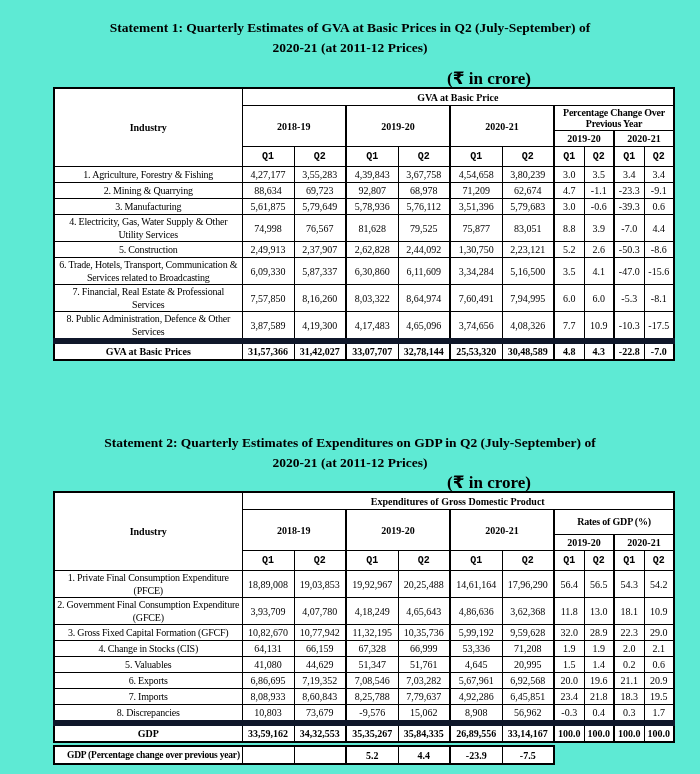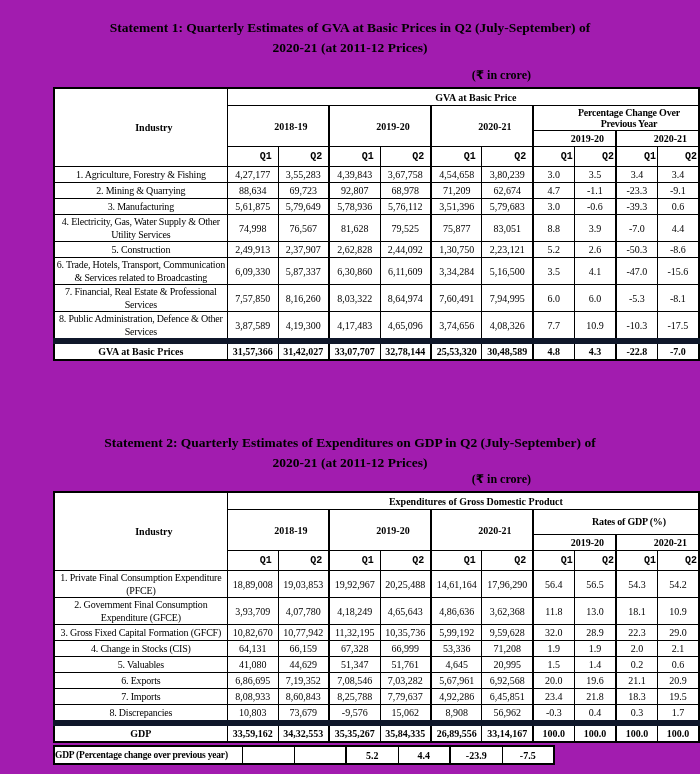--- a/index.html
+++ b/index.html
@@ -1,59 +1,59 @@
 <!DOCTYPE html>
 <html><head>
 <meta charset="utf-8">
 <style>
   html,body { margin:0; padding:0; background:#e8e8e8; }
   .page {
     position:relative; width:700px; height:774px; margin:0 auto;
-    background:#a21caf; color:#000;
+    background:#5eead4; color:#000;
     font-family:"Liberation Serif","DejaVu Serif",serif;
     overflow:hidden;
   }
   .stmt-title {
     position:absolute; left:0; width:100%;
     text-align:center; font-weight:bold; font-size:13.5px; line-height:20px;
   }
   .unit {
     position:absolute; left:0; width:531px; text-align:right;
-    font-weight:bold; font-size:12px;
+    font-weight:bold; font-size:17px;
     font-family:"Liberation Serif","DejaVu Sans",serif;
   }
   .tbl-wrap { position:absolute; left:53px; }
 
   table.stmt { border-collapse:collapse; table-layout:fixed; border:2px solid #000; background:#fff; }
   table.stmt th, table.stmt td {
     border:1px solid #000; padding:0 1px; text-align:center; vertical-align:middle;
     font-size:10px; overflow:hidden;
   }
-  table.stmt th { font-weight:bold;padding-left:27px; }
+  table.stmt th { font-weight:bold; }
   th.lbl-h { border-bottom:2px solid #000; font-size:10.5px; }
   th.gtitle { font-size:10.5px; height:16px; }
   th.yr { height:18px; }
   th.chg { font-size:9px; letter-spacing:-0.2px; line-height:1.15; height:24px; }
   tr.cy-row th { height:15px; }
   th.qh { height:19px; border-bottom:2px solid #000;font-family:Liberation Mono, monospace; }
   td.lbl { text-align:left; font-size:9.5px; letter-spacing:-0.2px; line-height:1.3; padding-left:2px;margin-left:12px; }
   td.num { height:15px; }
   .grp { border-left:2px solid #000 !important; }
   tr.total td { border-top:6px solid #0f172a; font-weight:bold; }
   td.tlbl { padding-left:28px; font-size:10px; letter-spacing:0; }
 
   table.pct-tbl {
     border-collapse:collapse; table-layout:fixed; border:2px solid #000;
     margin-top:2px; background:#fff;
   }
   table.pct-tbl td {
     border:1px solid #000; padding:0 1px; text-align:center; vertical-align:middle;
     font-weight:bold; font-size:10px; height:16px;
   }
-  table.pct-tbl td.plbl { text-align:left; font-size:9.5px; letter-spacing:-0.2px; padding-left:0; }
+  table.pct-tbl td.plbl { text-align:left; font-size:9.5px; letter-spacing:-0.2px; padding-left:12px; }
 </style>
 </head>
 <body>
 
 <div class="page">
 
   <div class="stmt-title" style="top:18px;">
     <div>Statement 1: Quarterly Estimates of GVA at Basic Prices in Q2 (July-September) of</div>
     <div>2020-21 (at 2011-12 Prices)</div>
   </div>

